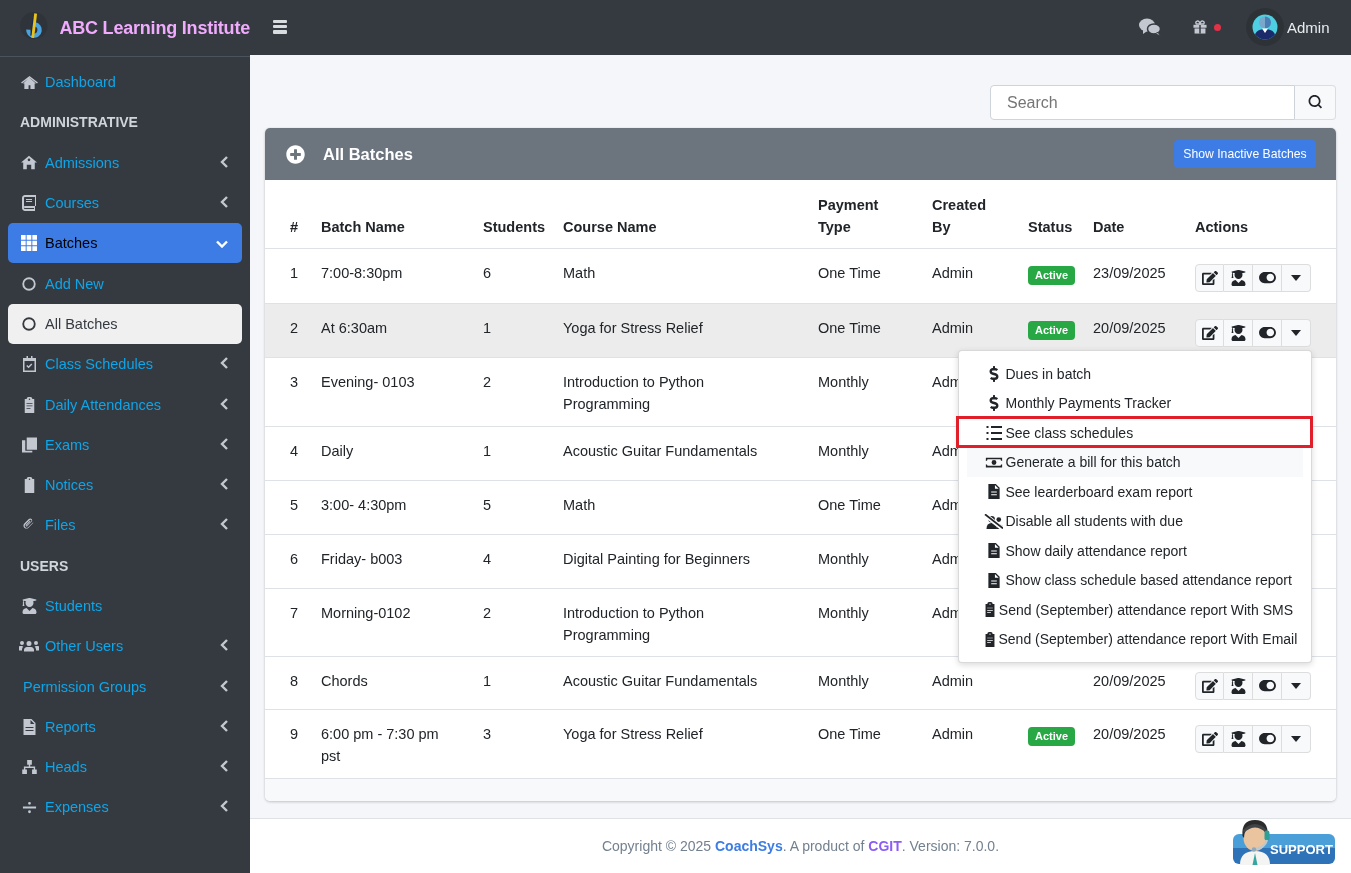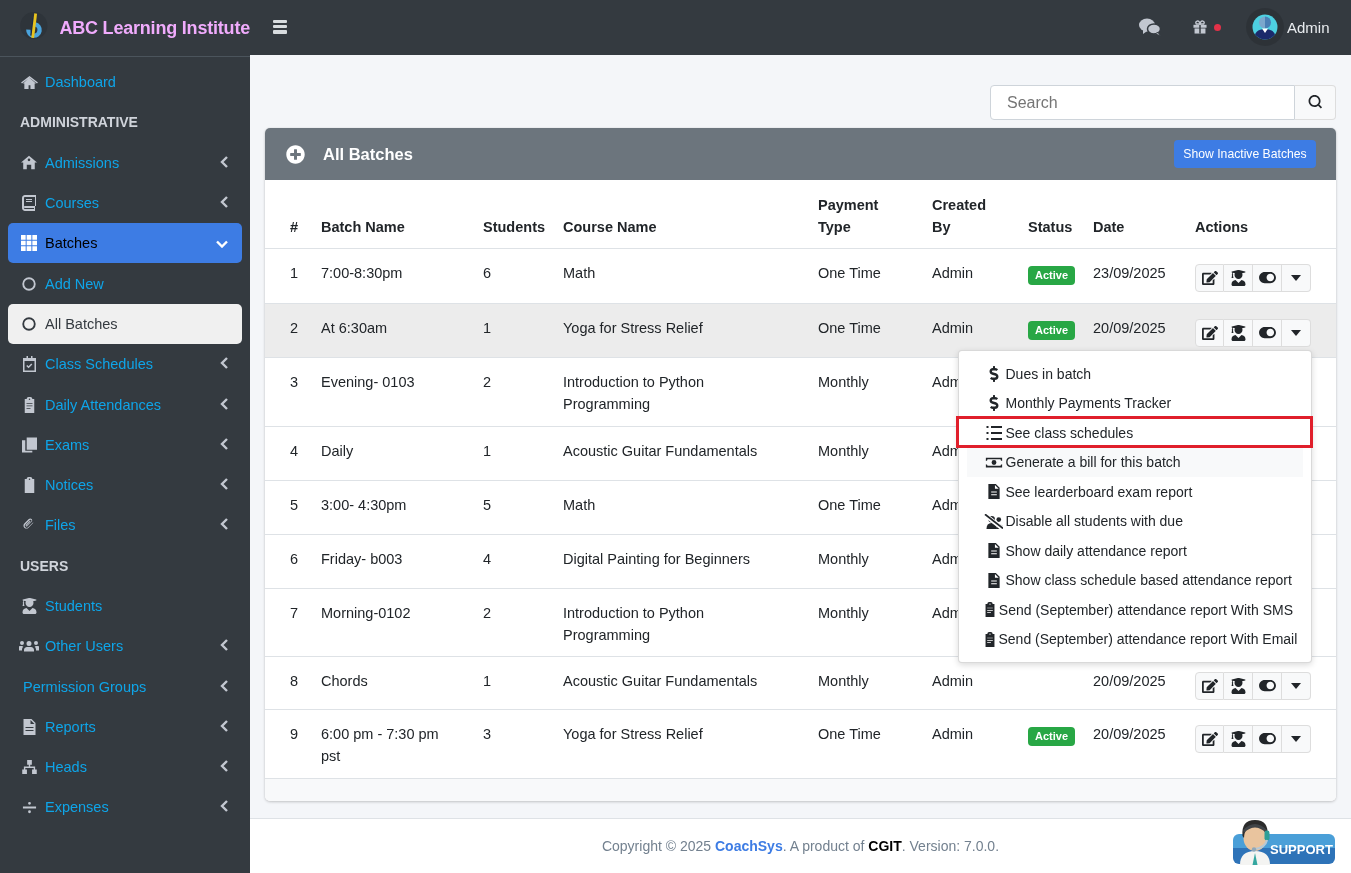--- a/index.html
+++ b/index.html
@@ -50,21 +50,21 @@
 
 
 .ddmenu { position:absolute; left:708px; top:295px; width:354px; background:#fff; border:1px solid rgba(0,0,0,.15); border-radius:4px; box-shadow:0 2px 6px rgba(0,0,0,.15); padding:8px 8px; z-index:10; }
 .dditem { height:29.5px; display:flex; align-items:center; padding:0 10px 0 17px; font-size:14px; color:#212529; white-space:nowrap; }
 .dditem .ic { width:19px; margin-right:2.5px; display:flex; justify-content:center; }
 .dd-hover { background:#f8f9fa; }
 .redbox { position:absolute; left:706px; top:361px; width:357px; height:32px; border:3px solid #e01f2b; z-index:12; }
 
 
 .pagefooter { position:absolute; left:250px; top:818px; width:1101px; height:55px; background:#fff; border-top:1px solid #dee2e6; color:#73818f; font-size:14px; display:flex; align-items:center; justify-content:center; }
-.pagefooter b.cs { color:#3d7ce4; } .pagefooter b.cg { color:#000000;text-align:right; }
+.pagefooter b.cs { color:#3d7ce4; } .pagefooter b.cg { color:#8b5cf6;text-align:right; }
 .support { position:absolute; right:16px; top:815px; z-index:10; }
 </style>
 </head>
 <body>
 
 <nav class="topnav">
   <div class="hamburger">
       <span></span>
       <span></span>
       <span></span>

